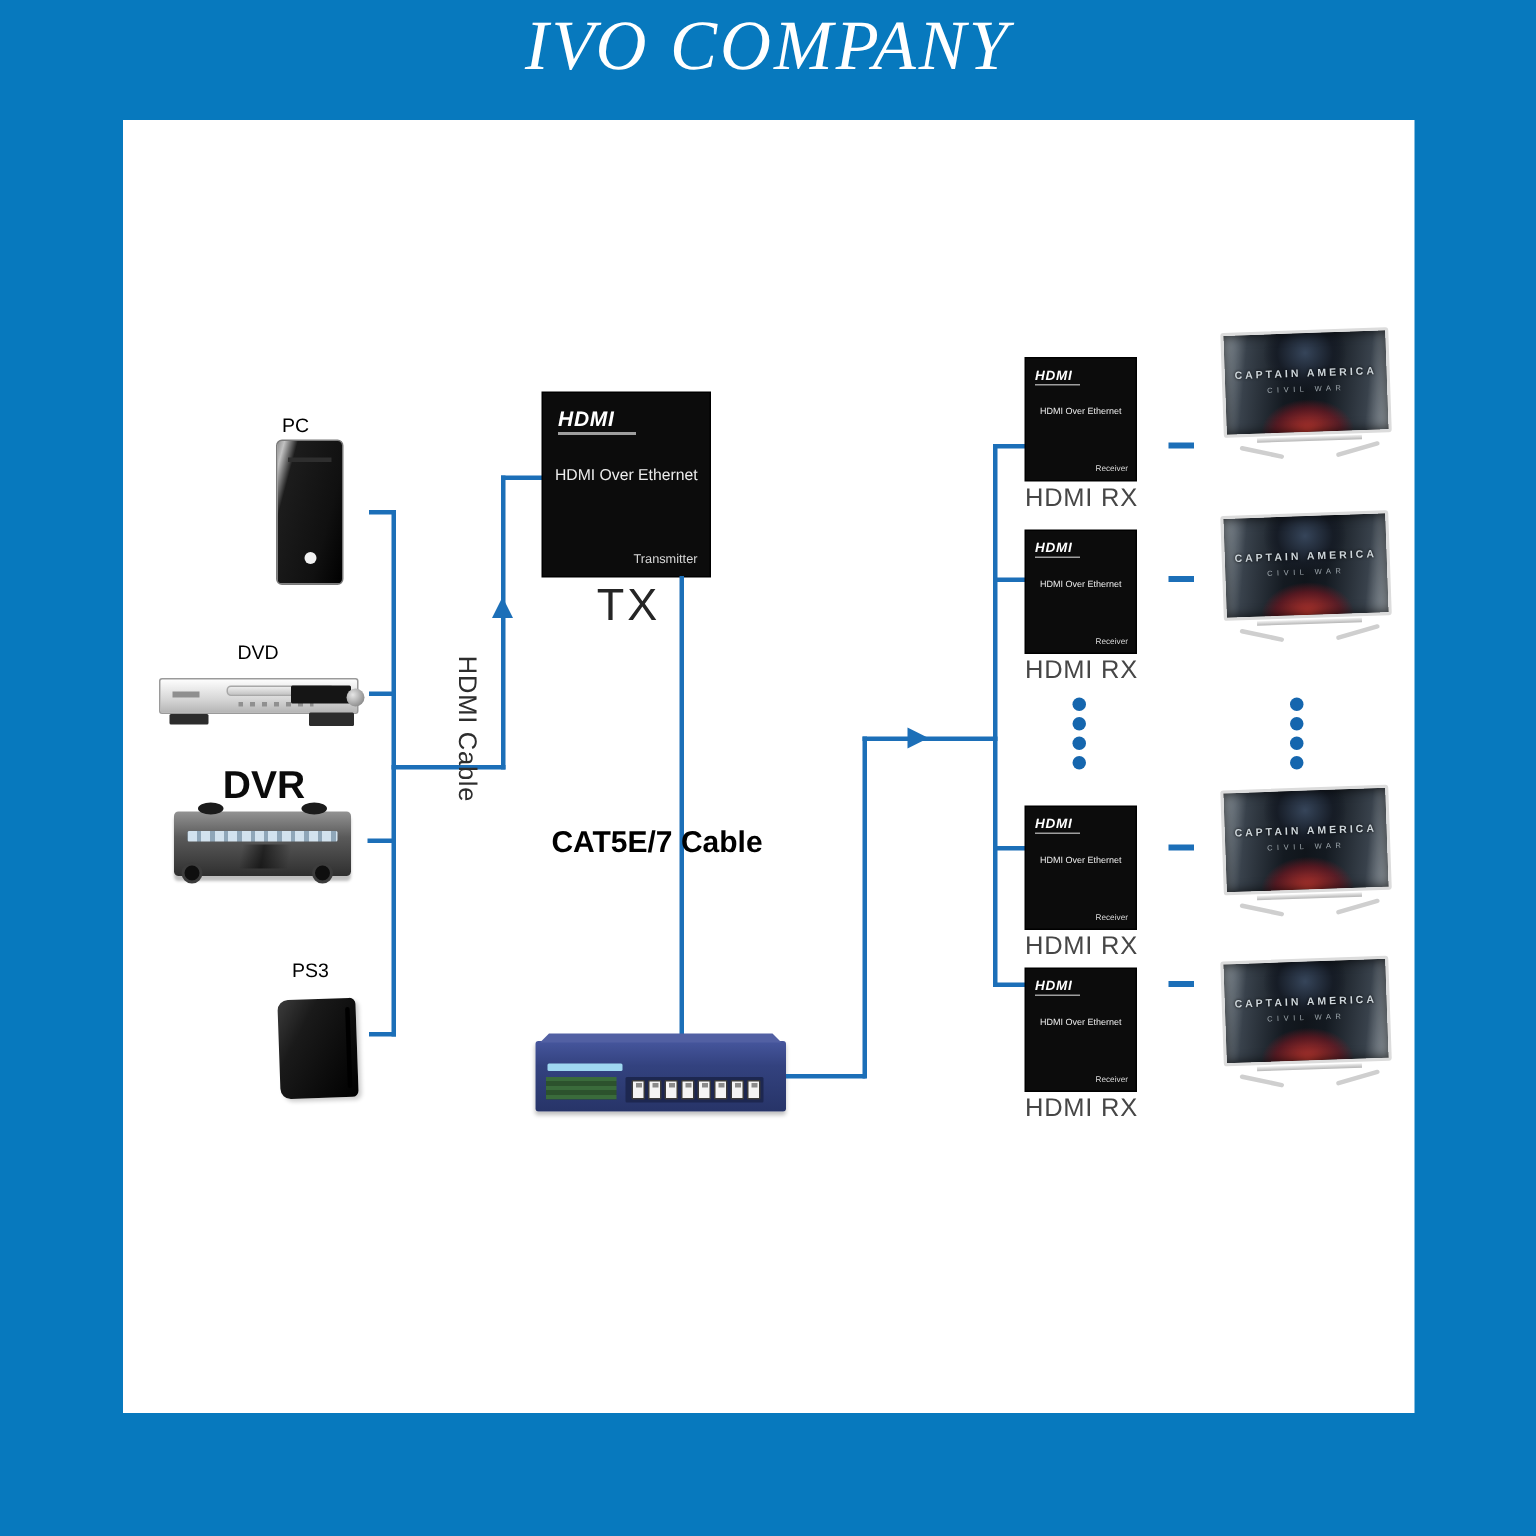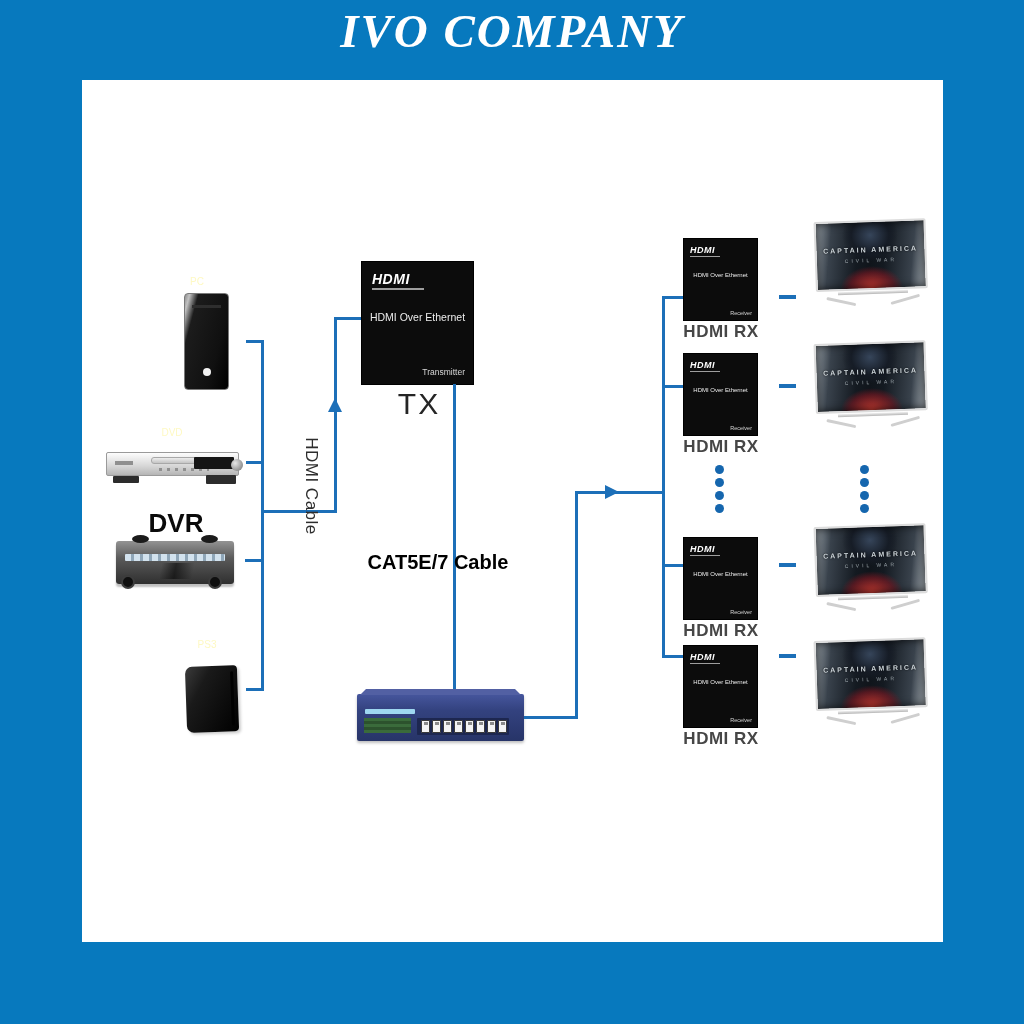--- a/index.html
+++ b/index.html
@@ -1,28 +1,28 @@
 <!DOCTYPE html>
 <html><head>
 <meta charset="utf-8">
 <style>
   *{margin:0;padding:0;box-sizing:border-box}
   html,body{width:1024px;height:1024px}
   body{position:relative;background:#0779BE;font-family:"Liberation Sans",sans-serif;overflow:hidden}
   .sheet{position:absolute;left:82px;top:80px;width:861px;height:862px;background:#ffffff}
   .title{position:absolute;top:4px;left:0;width:100%;text-align:center;color:#fff;
-         font-family:"Liberation Serif",serif;font-style:italic;font-weight:bold;font-size:47px;letter-spacing:2px}
+         font-family:"Liberation Serif",serif;font-style:italic;font-weight:normal;font-size:47px;letter-spacing:2px}
   .wire{position:absolute;background:#1C6FB8}
   .arrow-up{position:absolute;width:0;height:0;border-left:7px solid transparent;border-right:7px solid transparent;border-bottom:14px solid #1C6FB8}
   .arrow-right{position:absolute;width:0;height:0;border-top:7px solid transparent;border-bottom:7px solid transparent;border-left:14px solid #1C6FB8}
   .lbl{position:absolute;white-space:nowrap}
-  .src-lbl{color:#fef9c3;font-size:10px;transform:translateX(-50%)}
+  .src-lbl{color:#000000;font-size:13px;transform:translateX(-50%)}
   .dvr-lbl{color:#0b0b0b;font-size:26px;font-weight:bold;transform:translateX(-50%)}
   .tx-lbl{color:#252525;font-size:30px;letter-spacing:2px;transform:translateX(-50%)}
-  .rx-lbl{color:#464646;font-size:17px;font-weight:bold;letter-spacing:.5px;transform:translateX(-50%)}
+  .rx-lbl{color:#464646;font-size:17px;font-weight:normal;letter-spacing:.5px;transform:translateX(-50%)}
   .hdmi-cable-lbl{color:#2d2d2d;font-size:17px;letter-spacing:.5px;transform:translate(-50%,-50%) rotate(90deg)}
   .cat-lbl{color:#000;font-size:20px;font-weight:bold;transform:translateX(-50%)}
 
   .blackbox{position:absolute;background:#0c0c0c;box-shadow:0 0 0 1px #000}
   .bb-brand{position:absolute;color:#fff;font-style:italic;font-weight:bold;letter-spacing:.5px}
   .bb-underline{position:absolute;background:#cfcfcf;opacity:.75}
   .bb-product{position:absolute;left:0;width:100%;text-align:center;color:#ececec}
   .bb-role{position:absolute;color:#d8d8d8}
   .tx-box .bb-brand{left:10px;top:9px;font-size:14px}
   .tx-box .bb-underline{left:10px;top:26px;width:52px;height:2px}

